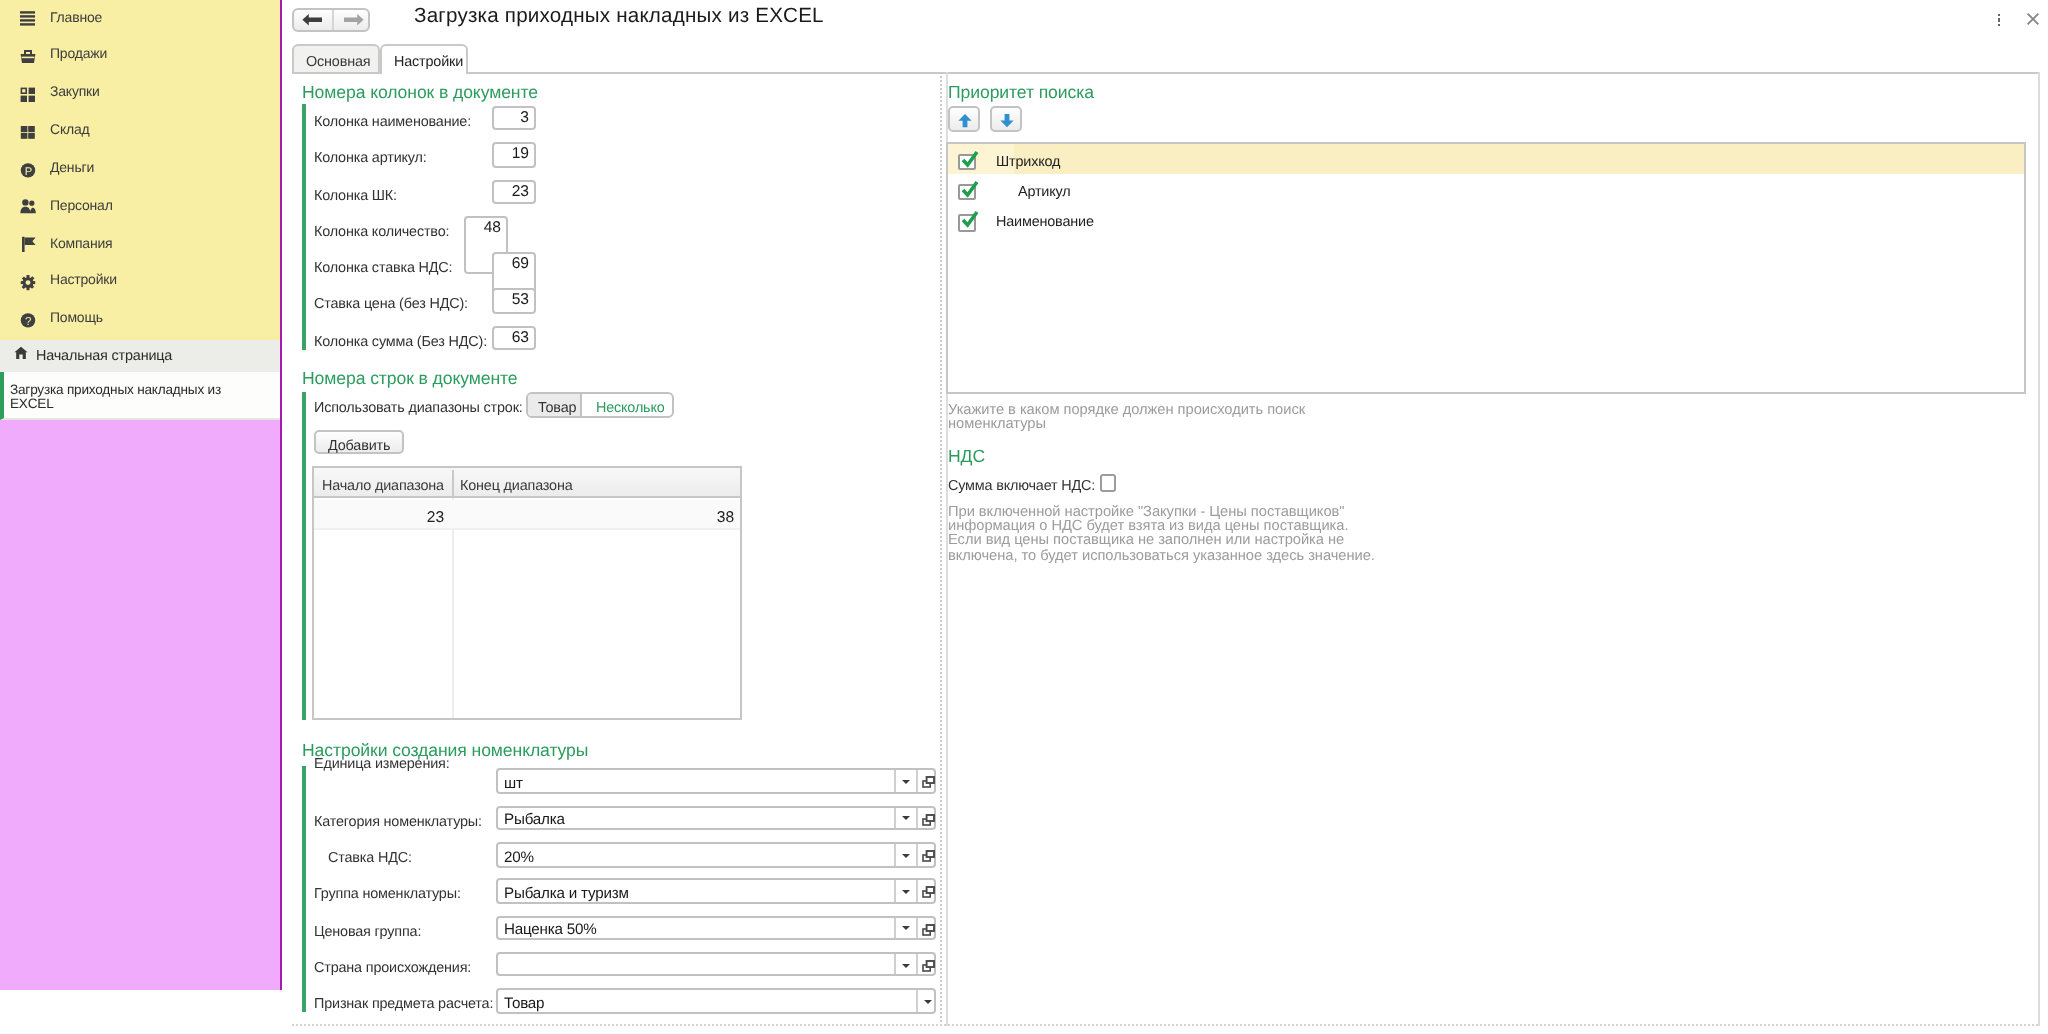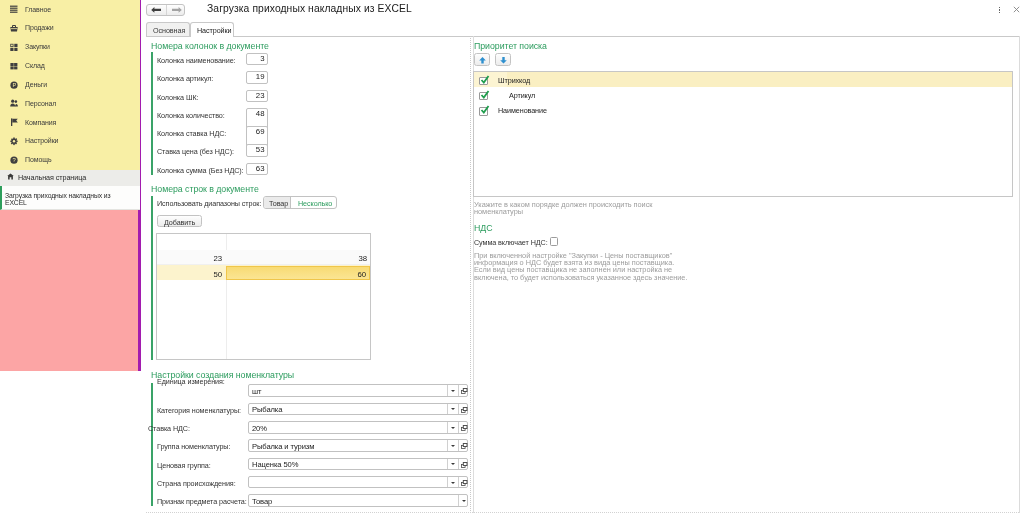--- a/index.html
+++ b/index.html
@@ -11,21 +11,21 @@
 .numbox { border:1px solid #C1C1C1; border-radius:2px; background:#fff; font-size:7.8px; color:#1a1a1a; text-align:right; padding-right:2px; line-height:10.8px; }
 .btn { border:1px solid #C3C3C3; border-radius:3px; background:linear-gradient(#FEFEFE,#ECECEC);text-decoration:underline; }
 .combo { border:1px solid #C1C1C1; border-radius:2px; background:#fff; font-size:7.6px; color:#1a1a1a; }
 .combo .txt { position:absolute; left:3px; top:1.5px; letter-spacing:-0.1px; }
 .tri { position:absolute; left:3.2px; top:4.8px; border-left:2px solid transparent; border-right:2px solid transparent; border-top:2.6px solid #3A3A3A; }
 .tval { font-size:7.8px; letter-spacing:-0.05px; color:#222; }
 .gray { color:#9C9C9C; font-size:7.35px; letter-spacing:-0.02px; }
 </style></head>
 <body>
 
-<div class="abs" style="left:0;top:0;width:141px;height:371px;background:#fca5a5;border-right:3px solid #a21caf;">
+<div class="abs" style="left:0;top:0;width:141px;height:495px;background:#f0abfc;border-right:1px solid #a21caf;">
   <div class="abs" style="left:0;top:0;width:140px;height:169.5px;background:#F8EFA5;">
       <div class="abs" style="left:0;top:0px;width:140px;height:18.83px;">
         <svg class="abs" style="left:9.5px;top:5.2px" width="8" height="9" viewBox="0 0 8 9">
           <rect x="0" y="0.6" width="7.5" height="1.2" fill="#3F3F3F"></rect>
           <rect x="0" y="2.6" width="7.5" height="1.2" fill="#3F3F3F"></rect>
           <rect x="0" y="4.6" width="7.5" height="1.2" fill="#3F3F3F"></rect>
           <rect x="0" y="6.6" width="7.5" height="1.2" fill="#3F3F3F"></rect>
         </svg>
         <div class="abs" style="left:25px;top:5.6px;font-size:7px;color:#3C3C3C;letter-spacing:-0.1px;">Главное</div>
       </div>
@@ -149,21 +149,21 @@
 <div class="abs ghead" style="left:151px;top:40.5px;">Номера колонок в документе</div>
 <div class="abs gbar" style="left:151px;top:52px;height:123px;"></div>
 <div id="g1">
     <div class="abs lbl" style="left:157px;top:55.9px;">Колонка наименование:</div>
     <div class="abs numbox" style="left:246px;top:52.9px;width:21.5px;height:12.5px;">3</div>
     <div class="abs lbl" style="left:157px;top:74.2px;">Колонка артикул:</div>
     <div class="abs numbox" style="left:246px;top:71.2px;width:21.5px;height:12.5px;">19</div>
     <div class="abs lbl" style="left:157px;top:92.5px;">Колонка ШК:</div>
     <div class="abs numbox" style="left:246px;top:89.5px;width:21.5px;height:12.5px;">23</div>
     <div class="abs lbl" style="left:157px;top:110.80000000000001px;">Колонка количество:</div>
-    <div class="abs numbox" style="left:246px;top:107.80000000000001px;width:21.5px;height:29px;">48</div>
+    <div class="abs numbox" style="left:232px;top:107.80000000000001px;width:21.5px;height:29px;">48</div>
     <div class="abs lbl" style="left:157px;top:129.1px;">Колонка ставка НДС:</div>
     <div class="abs numbox" style="left:246px;top:126.1px;width:21.5px;height:26px;">69</div>
     <div class="abs lbl" style="left:157px;top:147.4px;">Ставка цена (без НДС):</div>
     <div class="abs numbox" style="left:246px;top:144.4px;width:21.5px;height:12.5px;">53</div>
     <div class="abs lbl" style="left:157px;top:165.70000000000002px;">Колонка сумма (Без НДС):</div>
     <div class="abs numbox" style="left:246px;top:162.70000000000002px;width:21.5px;height:12.5px;">63</div>
   </div>
 
 <div class="abs ghead" style="left:151px;top:183.5px;">Номера строк в документе</div>
 <div class="abs gbar" style="left:151px;top:196px;height:164px;"></div>
@@ -172,29 +172,28 @@
   <div class="abs" style="left:0;top:0;width:27px;height:12.5px;background:#EBEBEB;border-right:1px solid #C2C2C2;"></div>
   <div class="abs lbl" style="left:5.5px;top:2.3px;color:#333;">Товар</div>
   <div class="abs lbl" style="left:34.5px;top:2.3px;color:#2C9C5E;">Несколько</div>
 </div>
 <div class="abs btn" style="left:157px;top:214.5px;width:44.5px;height:12.5px;border-radius:2.5px;">
   <div class="abs lbl" style="left:6px;top:2.3px;">Добавить</div>
 </div>
 
 <div class="abs" style="left:156px;top:233px;width:215px;height:127px;border:1px solid #C6C6C6;background:#fff;">
   <div class="abs" style="left:69px;top:0;width:1px;height:125px;background:#EDEDED;"></div>
+  <div class="abs" style="left:0;top:0;width:213px;height:15.3px;background:linear-gradient(#F8F8F8,#ECECEC);border-bottom:1px solid #C6C6C6;">
+    <div class="abs" style="left:69px;top:1px;width:1px;height:13.3px;background:#C9C9C9;"></div>
+    <div class="abs lbl" style="left:4px;top:4px;color:#3A3A3A;">Начало диапазона</div>
+    <div class="abs lbl" style="left:73px;top:4px;color:#3A3A3A;">Конец диапазона</div>
+  </div>
   <div class="abs" style="left:0;top:16.3px;width:213px;height:14.7px;background:#FAFAFA;border-bottom:1px solid #F0F0F0;">
     <div class="abs tval" style="right:148px;top:4px;">23</div>
     <div class="abs tval" style="right:3px;top:4px;">38</div>
-  </div>
-  <div class="abs" style="left:0;top:31px;width:213px;height:15.2px;background:#FCF3CD;">
-    <div class="abs tval" style="right:148px;top:4.5px;">50</div>
-    <div class="abs" style="left:69px;top:0.5px;width:144px;height:14.2px;background:linear-gradient(#F8DB74,#FBE593);border:1px solid #F0C64A;">
-      <div class="abs tval" style="right:3px;top:3.2px;">60</div>
-    </div>
   </div>
 </div>
 
 <div class="abs ghead" style="left:151px;top:369.5px;">Настройки создания номенклатуры</div>
 <div class="abs gbar" style="left:151px;top:383px;height:123px;"></div>
 <div id="g3">
     <div class="abs lbl" style="left:157px;top:377px;">Единица измерения:</div>
     <div class="abs combo" style="left:248px;top:384.4px;width:219.5px;height:12.5px;">
       <span class="txt">шт</span>
       <span class="abs" style="left:198px;top:0;bottom:0;width:10.5px;border-left:1px solid #D0D0D0;">
@@ -213,21 +212,21 @@
       <span class="abs" style="left:198px;top:0;bottom:0;width:10.5px;border-left:1px solid #D0D0D0;">
         <span class="tri"></span>
       </span>
       <span class="abs" style="left:208.5px;top:0;bottom:0;width:11px;border-left:1px solid #D0D0D0;">
         <svg class="abs" style="left:2.4px;top:3px" width="7" height="7" viewBox="0 0 7 7">
           <rect x="0.5" y="2.5" width="3.6" height="3" fill="#fff" stroke="#4A4A4A" stroke-width="0.8"></rect>
           <rect x="2.3" y="0.5" width="3.7" height="3" fill="#fff" stroke="#4A4A4A" stroke-width="0.95"></rect>
         </svg>
       </span>
     </div>
-    <div class="abs lbl" style="left:148px;top:424px;">Ставка НДС:</div>
+    <div class="abs lbl" style="left:164px;top:424px;">Ставка НДС:</div>
     <div class="abs combo" style="left:248px;top:421px;width:219.5px;height:12.5px;">
       <span class="txt">20%</span>
       <span class="abs" style="left:198px;top:0;bottom:0;width:10.5px;border-left:1px solid #D0D0D0;">
         <span class="tri"></span>
       </span>
       <span class="abs" style="left:208.5px;top:0;bottom:0;width:11px;border-left:1px solid #D0D0D0;">
         <svg class="abs" style="left:2.4px;top:3px" width="7" height="7" viewBox="0 0 7 7">
           <rect x="0.5" y="2.5" width="3.6" height="3" fill="#fff" stroke="#4A4A4A" stroke-width="0.8"></rect>
           <rect x="2.3" y="0.5" width="3.7" height="3" fill="#fff" stroke="#4A4A4A" stroke-width="0.95"></rect>
         </svg>

